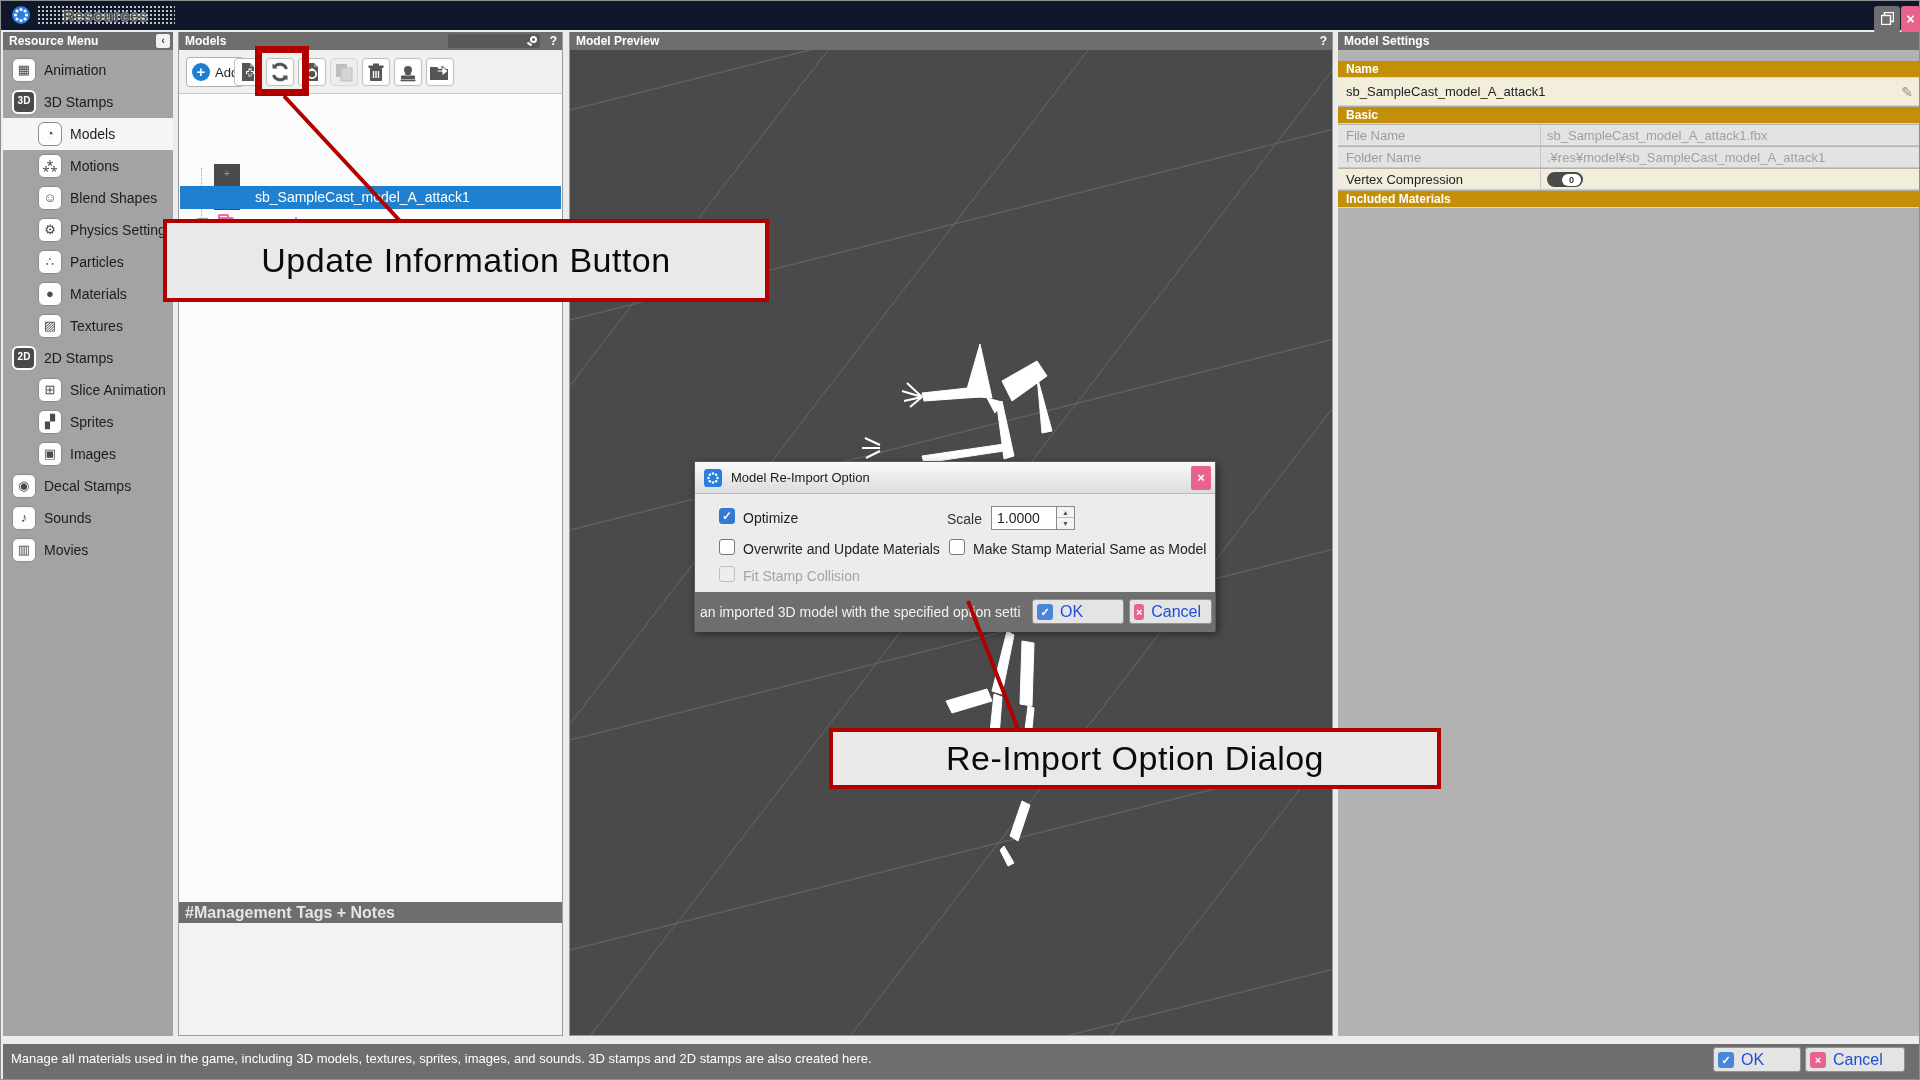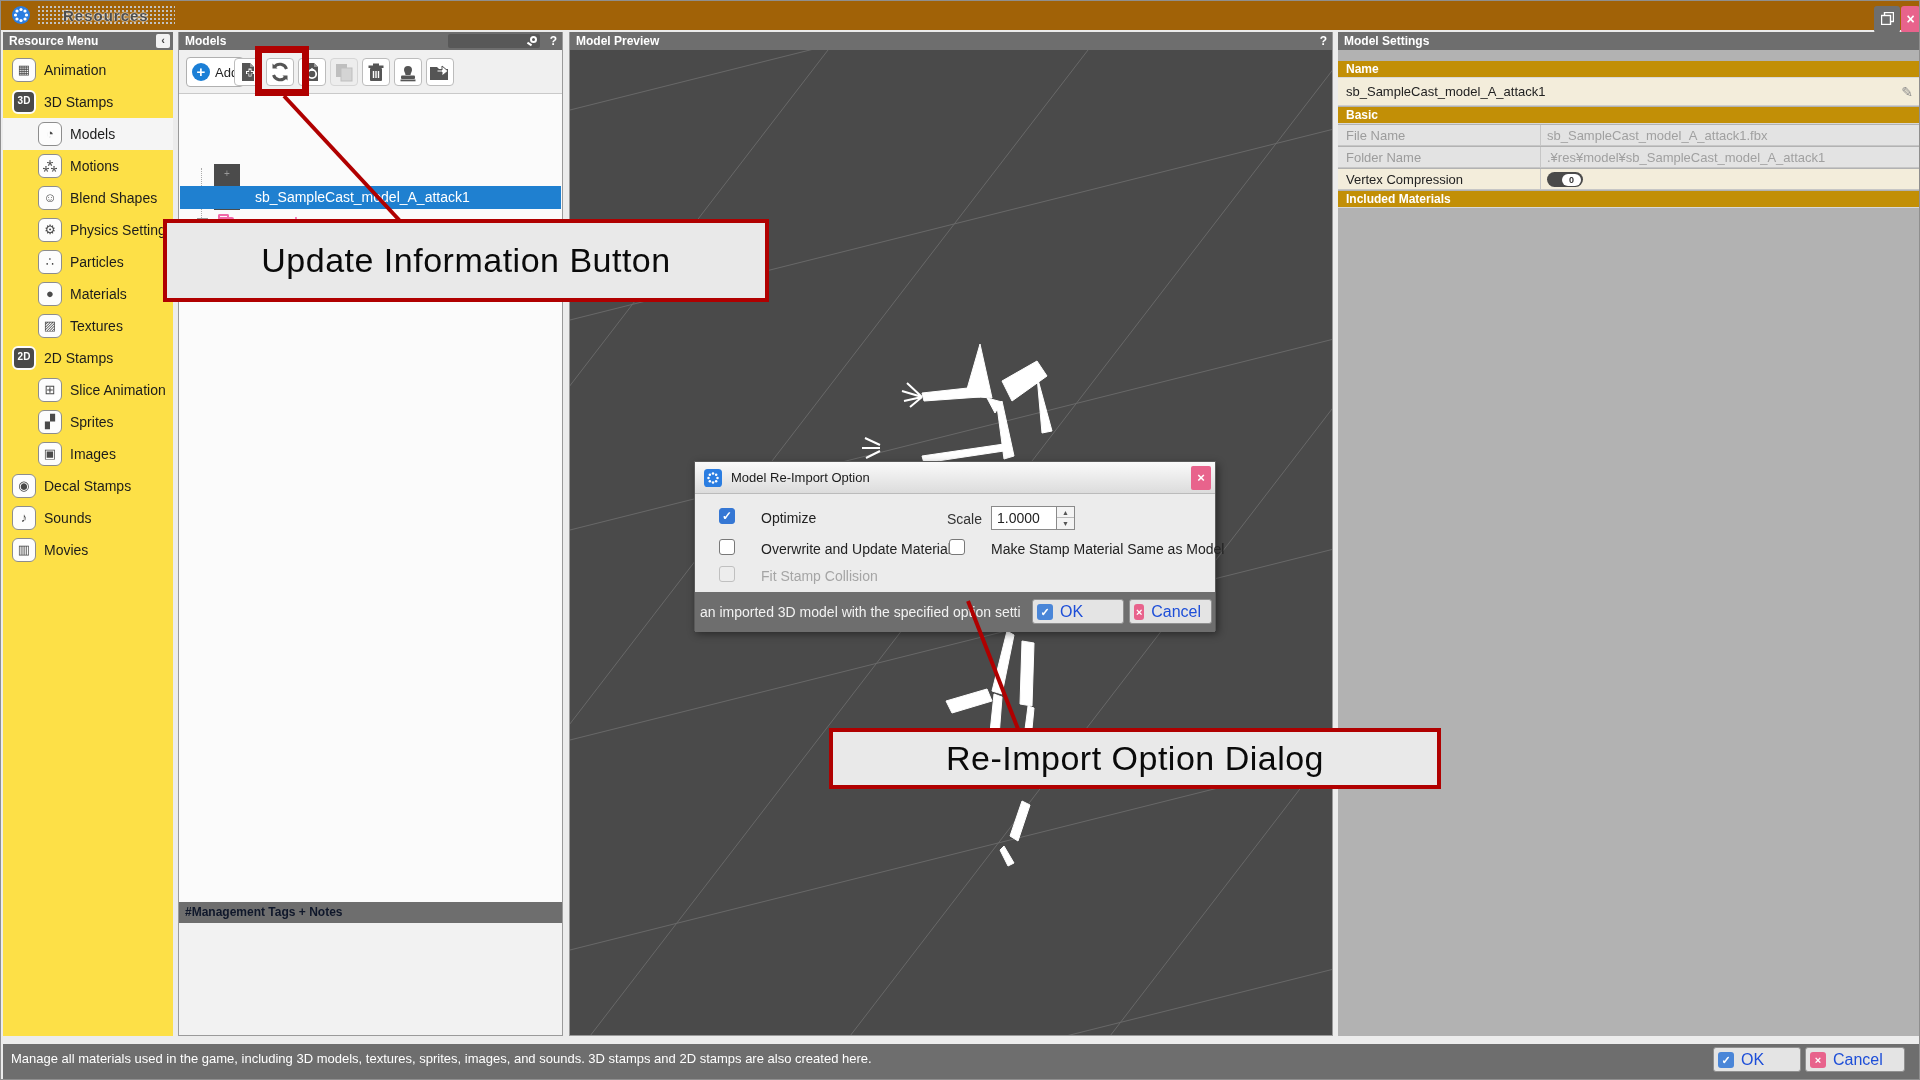--- a/index.html
+++ b/index.html
@@ -3,41 +3,41 @@
 <meta charset="utf-8">
 <style>
   * { margin:0; padding:0; box-sizing:border-box; }
   html,body { width:1920px; height:1080px; }
   body {
     position:relative; background:#ececec; overflow:hidden;
     font-family:"Liberation Sans", sans-serif; color:#222;
     border:1px solid #8f8f8f;
   }
   
-  .titlebar { position:absolute; left:0; top:0; right:0; height:29px; background:#a16207; }
+  .titlebar { position:absolute; left:0; top:0; right:0; height:29px; background:#0f172a; }
   .app-logo { position:absolute; left:10px; top:4px; width:20px; height:20px; }
   .app-title {
     position:absolute; left:36px; top:4px; height:21px; line-height:21px;
     padding:0 26px 0 26px; font-size:15px; font-weight:bold; color:#4d4d4d; letter-spacing:1px;
     background-image:radial-gradient(#c2c2c2 1px, transparent 1.4px); background-size:4px 4px;
     text-shadow:0 0 2px #fff, 0 0 2px #fff;
   }
   .win-btn { position:absolute; top:5px; height:27px; border-radius:3px; color:#fff; text-align:center; }
   .btn-restore { left:1873px; width:26px; background:#6e6e6e; }
   .btn-restore svg { margin-top:6px; }
   .btn-close-win { left:1900px; width:19px; background:#e8638c; font-weight:bold; font-size:14px; line-height:27px; }
   
   .panel { position:absolute; top:31px; height:1004px; }
   .panel-header {
     position:absolute; left:0; top:0; right:0; height:18px; background:#6e6e6e;
     color:#fff; font-size:12px; font-weight:bold; line-height:18px; padding:0 6px;
   }
   .help-q { position:absolute; right:5px; top:0; color:#fff; font-size:12px; font-weight:bold; line-height:18px; cursor:pointer; }
   
-  #resource-menu { left:2px; width:170px; background:#fde047; }
+  #resource-menu { left:2px; width:170px; background:#a3a3a3; }
   .collapse-btn { position:absolute; right:3px; top:2px; width:14px; height:14px; background:#f2f2f2; color:#444;
     border-radius:2px; font-size:11px; font-weight:bold; text-align:center; line-height:13px; }
   .menu-items { position:absolute; top:22px; left:0; right:0; }
   .menu-item { position:relative; height:32px; display:flex; align-items:center; cursor:pointer; }
   .menu-item.lv0 { padding-left:9px; }
   .menu-item.lv1 { padding-left:35px; }
   .menu-item.selected { background:#f5f5f5; }
   .mi-icon {
     width:24px; height:24px; border-radius:6px; background:#fdfdfd; border:1px solid #8d8d8d;
     color:#4a4a4a; font-size:13px; text-align:center; line-height:22px; flex:0 0 auto;
@@ -63,22 +63,22 @@
   .tree-row .lbl { position:absolute; left:70px; }
   .row-sel { background:#1f80d0; color:#fff; }
   .tree-thumb { position:absolute; left:35px; top:70px; width:26px; height:46px; background:#4b4b4b; color:#9a9a9a;
     font-size:10px; text-align:center; line-height:20px; }
   .tree-guide { position:absolute; left:22px; top:74px; height:86px; border-left:1px dotted #aaa; }
   .expander { position:absolute; left:17px; top:6px; width:11px; height:11px; border:1px solid #999; background:#fff;
     color:#666; font-size:10px; line-height:9px; text-align:center; }
   .folder-ico { position:absolute; left:38px; top:5px; width:16px; height:12px; border:2px solid #f06aaa; border-radius:2px; background:transparent; }
   .folder-ico::before { content:""; position:absolute; left:-2px; top:-5px; width:7px; height:3px; border:2px solid #f06aaa; border-bottom:none; border-radius:2px 2px 0 0; }
   .reserved-lbl { color:#f0409a; }
-  .tags-bar { position:absolute; left:0; top:870px; right:0; height:21px; background:#6e6e6e; color:#0f172a;
-    font-size:12px; font-weight:bold; line-height:21px; padding-left:6px; }
+  .tags-bar { position:absolute; left:0; top:870px; right:0; height:21px; background:#6e6e6e; color:#e5e5e5;
+    font-size:16px; font-weight:bold; line-height:21px; padding-left:6px; }
   .notes-area { position:absolute; left:0; top:891px; right:0; bottom:0; background:#f2f2f2; }
   
   #model-preview { left:568px; width:764px; background:#4a4a4a; border:1px solid #9a9a9a; border-top:none; }
   .preview-body { position:absolute; left:0; top:18px; right:0; bottom:0; background:#4a4a4a; overflow:hidden; }
   
   #model-settings { left:1337px; width:581px; background:#b2b2b2; }
   .gold-row { position:absolute; left:0; right:0; height:17px; background:#c28f06; color:#fff; font-size:12px; font-weight:bold;
     line-height:17px; padding-left:8px; border-bottom:1px solid #d8d8d8; }
   .name-value-row { position:absolute; left:0; right:0; top:46px; height:28px; background:#f3eddb; border-bottom:1px solid #cfcfcf;
     font-size:13px; line-height:28px; padding-left:8px; }
@@ -96,21 +96,21 @@
   .dialog { position:absolute; left:693px; top:460px; width:522px; height:170px; background:#ececec;
     border:1px solid #5a5a5a; box-shadow:2px 3px 8px rgba(0,0,0,.45); z-index:50; }
   .dlg-title { position:absolute; left:0; top:0; right:0; height:32px; background:linear-gradient(#fafafa,#dcdcdc); border-bottom:1px solid #bbb; }
   .dlg-title-text { position:absolute; left:36px; top:0; font-size:13px; line-height:32px; color:#1a1a1a; }
   .dlg-logo { position:absolute; left:9px; top:7px; width:18px; height:18px; }
   .dlg-close { position:absolute; right:4px; top:4px; width:20px; height:24px; background:#e8638c; border-radius:2px;
     color:#fff; font-weight:bold; font-size:13px; text-align:center; line-height:24px; cursor:pointer; }
   .cb { position:absolute; width:16px; height:16px; background:#fff; border:1px solid #787878; border-radius:3px; cursor:pointer; }
   .cb.checked { background:#3577d4; border-color:#3577d4; color:#fff; font-size:12px; font-weight:bold; text-align:center; line-height:15px; }
   .cb.disabled { border-color:#c0c0c0; background:#ededed; }
-  .cb-label { position:absolute; font-size:14px; color:#222; white-space:nowrap;margin-left:18px; }
+  .cb-label { position:absolute; font-size:14px; color:#222; white-space:nowrap; }
   .cb-label.disabled { color:#a5a5a5; }
   .scale-label { position:absolute; left:252px; top:49px; font-size:14px; color:#333; }
   .spinbox { position:absolute; left:296px; top:44px; width:66px; height:24px; background:#fff; border:1px solid #8a8a8a;
     font-size:14px; line-height:22px; padding-left:5px; }
   .spinner { position:absolute; left:362px; top:44px; width:18px; height:24px; background:#f4f4f4; border:1px solid #8a8a8a; border-left:none; }
   .spinner div { height:11px; font-size:7px; color:#555; text-align:center; line-height:11px; cursor:pointer; }
   .spinner div:first-child { border-bottom:1px solid #bbb; }
   .dlg-status { position:absolute; left:0; right:0; top:130px; height:40px; background:#6e6e6e; }
   .dlg-status-text { position:absolute; left:5px; top:0; width:328px; color:#f2f2f2; font-size:14px; line-height:40px;
     white-space:nowrap; overflow:hidden; }

